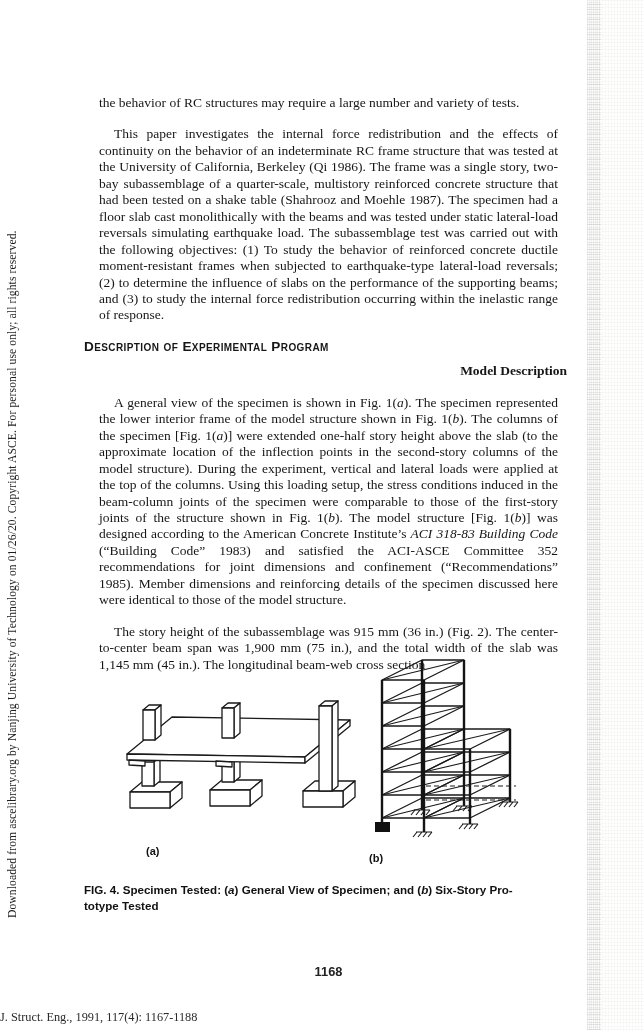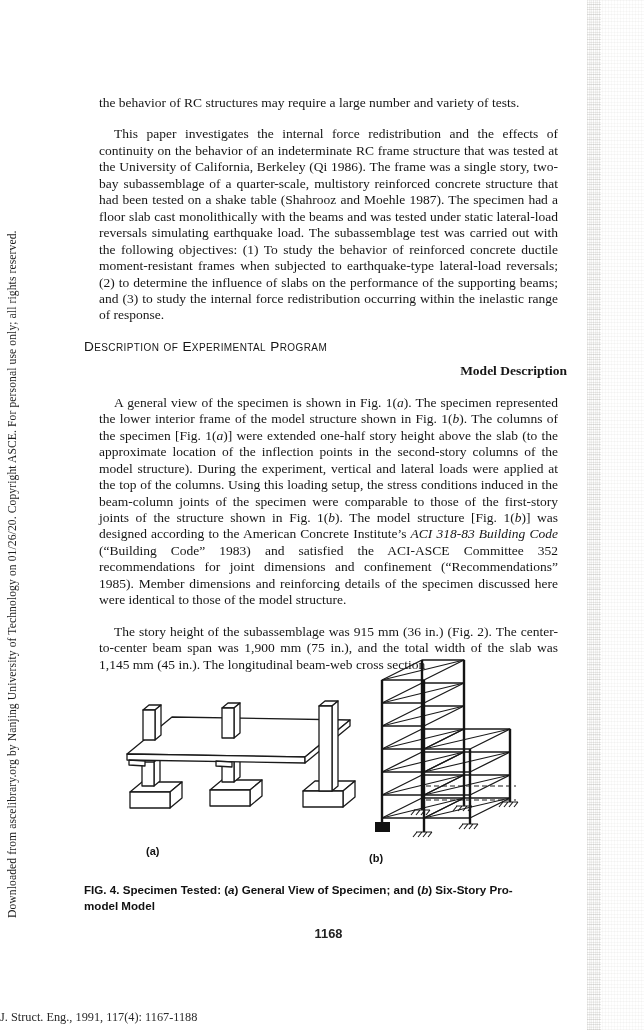--- a/index.html
+++ b/index.html
@@ -27,21 +27,21 @@
     transform:rotate(-90deg); transform-origin:0 0;
     white-space:nowrap; font-size:11.6px; letter-spacing:0.1px; color:#1d1d1d;
   }
   .text-col {
     position:absolute; left:84px; top:80px; width:489px;
     font-size:13.5px; line-height:16.45px; text-align:justify;
   }
   .text-col p { margin:15px; text-indent:15px; }
   .text-col p.noindent { text-indent:0; }
   .section-heading {
-    font-family:"Liberation Sans", sans-serif; font-weight:normal;
+    font-family:"Liberation Sans", sans-serif; font-weight:bold;
     font-variant:small-caps; font-size:13.6px; letter-spacing:0.4px;
     text-align:left; text-indent:0; margin:10px 0 8px 0;
   }
   .subsection-heading {
     font-weight:bold; font-size:13.5px; text-align:right; text-indent:0; margin:6px;
   }
   .fig-a { position:absolute; left:100px; top:692px; }
   .fig-b { position:absolute; left:366px; top:656px; }
   .fig-label {
     position:absolute; font-family:"Liberation Sans", sans-serif;
@@ -49,21 +49,21 @@
   }
   .fig-label-a { left:146px; top:845px; }
   .fig-label-b { left:369px; top:852px; }
   .caption {
     position:absolute; left:84px; top:882px; width:505px;
     font-family:"Liberation Sans", sans-serif; font-weight:bold;
     font-size:11.6px; line-height:15.5px; color:#111;
   }
   .caption .line { white-space:nowrap; }
   .page-number {
-    position:absolute; left:84px; top:926px; width:489px; text-align:center;
+    position:absolute; left:84px; top:964px; width:489px; text-align:center;
     font-family:"Liberation Sans", sans-serif; font-weight:600; font-size:12.8px; color:#222;
   }
   .footer-citation {
     position:absolute; left:0; top:1010px; width:644px; text-align:left;
     font-size:12.3px; color:#2a2a2a;
   }
   svg .ln  { fill:none; stroke:#1a1a1a; stroke-width:1.3; stroke-linejoin:round; stroke-linecap:round; }
   svg .fc  { fill:#ffffff; stroke:#1a1a1a; stroke-width:1.3; stroke-linejoin:round; }
   svg .col { fill:none; stroke:#141414; stroke-width:2.4; stroke-linecap:butt; }
   svg .thn { fill:none; stroke:#1a1a1a; stroke-width:1.1; }
@@ -170,21 +170,21 @@
       <path class="dsh" d="M60,130 H150"></path>
       <path class="dsh" d="M60,144 H150"></path>
     </g>
   </svg>
 
   <div class="fig-label fig-label-a">(a)</div>
   <div class="fig-label fig-label-b">(b)</div>
 
   <div class="caption">
     <div class="line"><span>FIG. 4.  Specimen Tested: (</span><i>a</i><span>) General View of Specimen; and (</span><i>b</i><span>) Six-Story Pro-</span></div>
-    <div class="line"><span>model Model</span></div>
+    <div class="line"><span>totype Tested</span></div>
   </div>
 
   <div class="page-number">1168</div>
 
   <div class="footer-citation">J. Struct. Eng., 1991, 117(4): 1167-1188</div>
 
   <div class="noise-strip"></div>
 
 </div>
 

